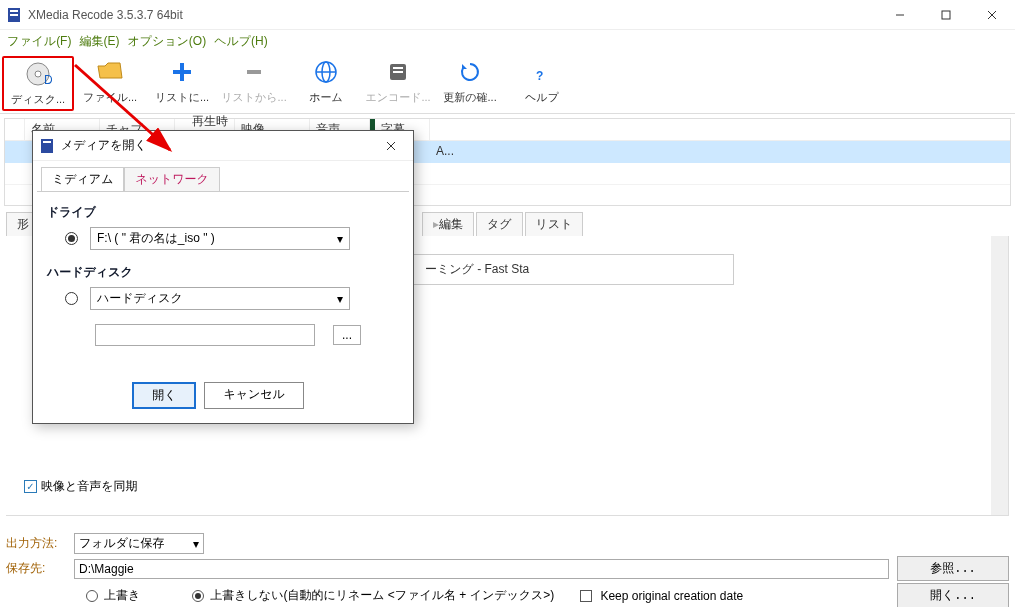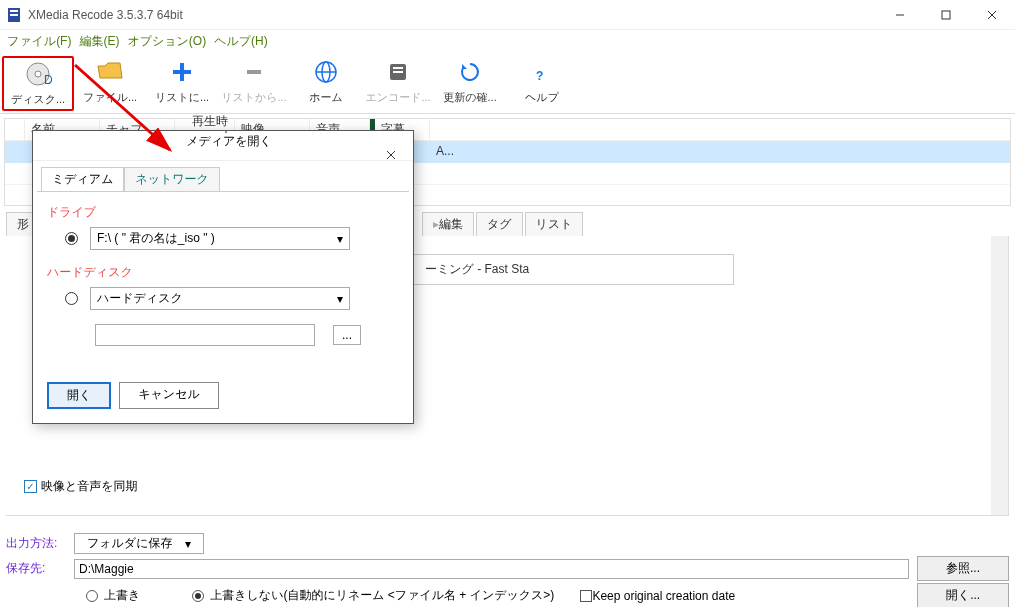--- a/index.html
+++ b/index.html
@@ -39,46 +39,46 @@
 .content-panel { border-right: 1px solid #ddd; border-bottom: 1px solid #ddd; height: 280px; position: relative; padding:8px; }
 .content-scroll { position:absolute; right:0; top:0; bottom:0; width:17px; background:#f0f0f0;}
 
 .stream-entry { border:1px solid #ccc; padding:6px 10px; margin:10px 0 0 20px; width:700px; color:#333;}
 .sync-check { display:flex; align-items:center; gap:4px; margin-top:200px; margin-left:8px; position:absolute; bottom:20px; left:10px; }
 .sync-check .cb { width:13px; height:13px; border:1px solid #2a7ab8; display:flex; align-items:center; justify-content:center; color:#2a7ab8; font-size:10px;}
 
 
 .output-area { position: absolute; bottom: 0; left: 0; right: 0; padding: 4px 6px 30px 6px; height: 80px;}
 .out-row { display: flex; align-items: center; gap: 8px; margin: 2px 0; }
-.out-label { width: 60px; color: #6d28d9;}
-.out-select { border:1px solid #aaa; padding:1px 12px; width:130px; display:flex; justify-content:space-between; align-items:center;}
+.out-label { width: 60px; color: #a16207;}
+.out-select { border:1px solid #aaa; padding:1px 4px; width:130px; display:flex; justify-content:space-between; align-items:center;}
 .out-path { border:1px solid #aaa; padding:2px 4px; flex:1; }
-.side-btn { border:1px solid #aaa; background:#efefef; padding:3px 14px; width:92px; text-align:center;}
+.side-btn { border:1px solid #aaa; background:#efefef; padding:3px 14px; width:112px; text-align:center;font-family:Liberation Mono, monospace;}
 .radio-row { display:flex; align-items:center; gap:6px; margin-left:80px;}
 .radio { width:12px; height:12px; border:1px solid #555; border-radius:50%; display:inline-flex; align-items:center; justify-content:center;}
 .radio.sel::after { content:""; width:6px; height:6px; background:#333; border-radius:50%;}
-.keepdate { margin-left:20px; display:flex; align-items:center; gap:0;}
+.keepdate { margin-left:20px; display:flex; align-items:center; gap:8px;}
 .keepdate .sq { width:12px; height:12px; border:1px solid #555;}
 
 
 .dialog { position: absolute; left: 32px; top: 130px; width: 382px; background: #fff; border: 1px solid #555; box-shadow: 3px 3px 12px rgba(0,0,0,.25); z-index: 100; }
-.dlg-title { height: 30px; display: flex; align-items: center; padding-left: 6px; border-bottom: 1px solid #eee; flex-direction: column;}
+.dlg-title { height: 30px; display: flex; align-items: center; padding-left: 6px; border-bottom: 1px solid #eee;}
 .dlg-title .close { margin-left:auto; width:45px; height:30px; display:flex; align-items:center; justify-content:center;}
 .dlg-tabs { display:flex; margin:6px 8px 0 8px;}
 .dlg-tab { border:1px solid #ccc; border-bottom:none; padding:3px 10px; background:#fff;}
-.dlg-tab.inactive { background:#f5f5f5; color:#0f766e;}
+.dlg-tab.inactive { background:#f5f5f5; color:#be185d;}
 .dlg-body { border-top:1px solid #ccc; margin:0 4px; padding:8px 10px 12px 10px;}
-.grp-label { color:#ef4444; margin:4px 0 6px 0;}
+.grp-label { color:#0f172a; margin:4px 0 6px 0;font-weight:bold;}
 .radio-line { display:flex; align-items:center; gap:12px; margin:4px 0 14px 18px;}
 .radio-line .rd { width:13px; height:13px; border:1px solid #333; border-radius:50%; display:flex; align-items:center; justify-content:center;}
 .radio-line .rd.on::after { content:""; width:7px; height:7px; background:#333; border-radius:50%;}
 .combo { border:1px solid #aaa; padding:2px 6px; width:260px; display:flex; justify-content:space-between; align-items:center;}
 .textbox { border:1px solid #aaa; padding:2px 6px; width:220px; height:22px;}
 .browse-btn { border:1px solid #aaa; padding:2px 6px; margin-left:6px; width:28px; text-align:center;}
-.dlg-buttons { display:flex; justify-content:flex-start; gap:8px; padding:10px 14px 14px 14px;}
+.dlg-buttons { display:flex; justify-content:center; gap:8px; padding:10px 14px 14px 4px;}
 .dlg-btn { border:1px solid #888; padding:3px 18px; }
 .dlg-btn.primary { border:2px solid #1a6fd1; background:#e7f1fb; }
 
 
 .arrow-svg { position:absolute; left:70px; top:60px; z-index:200; pointer-events:none;}
 </style>
 </head>
 <body>
 
 <div class="titlebar">

